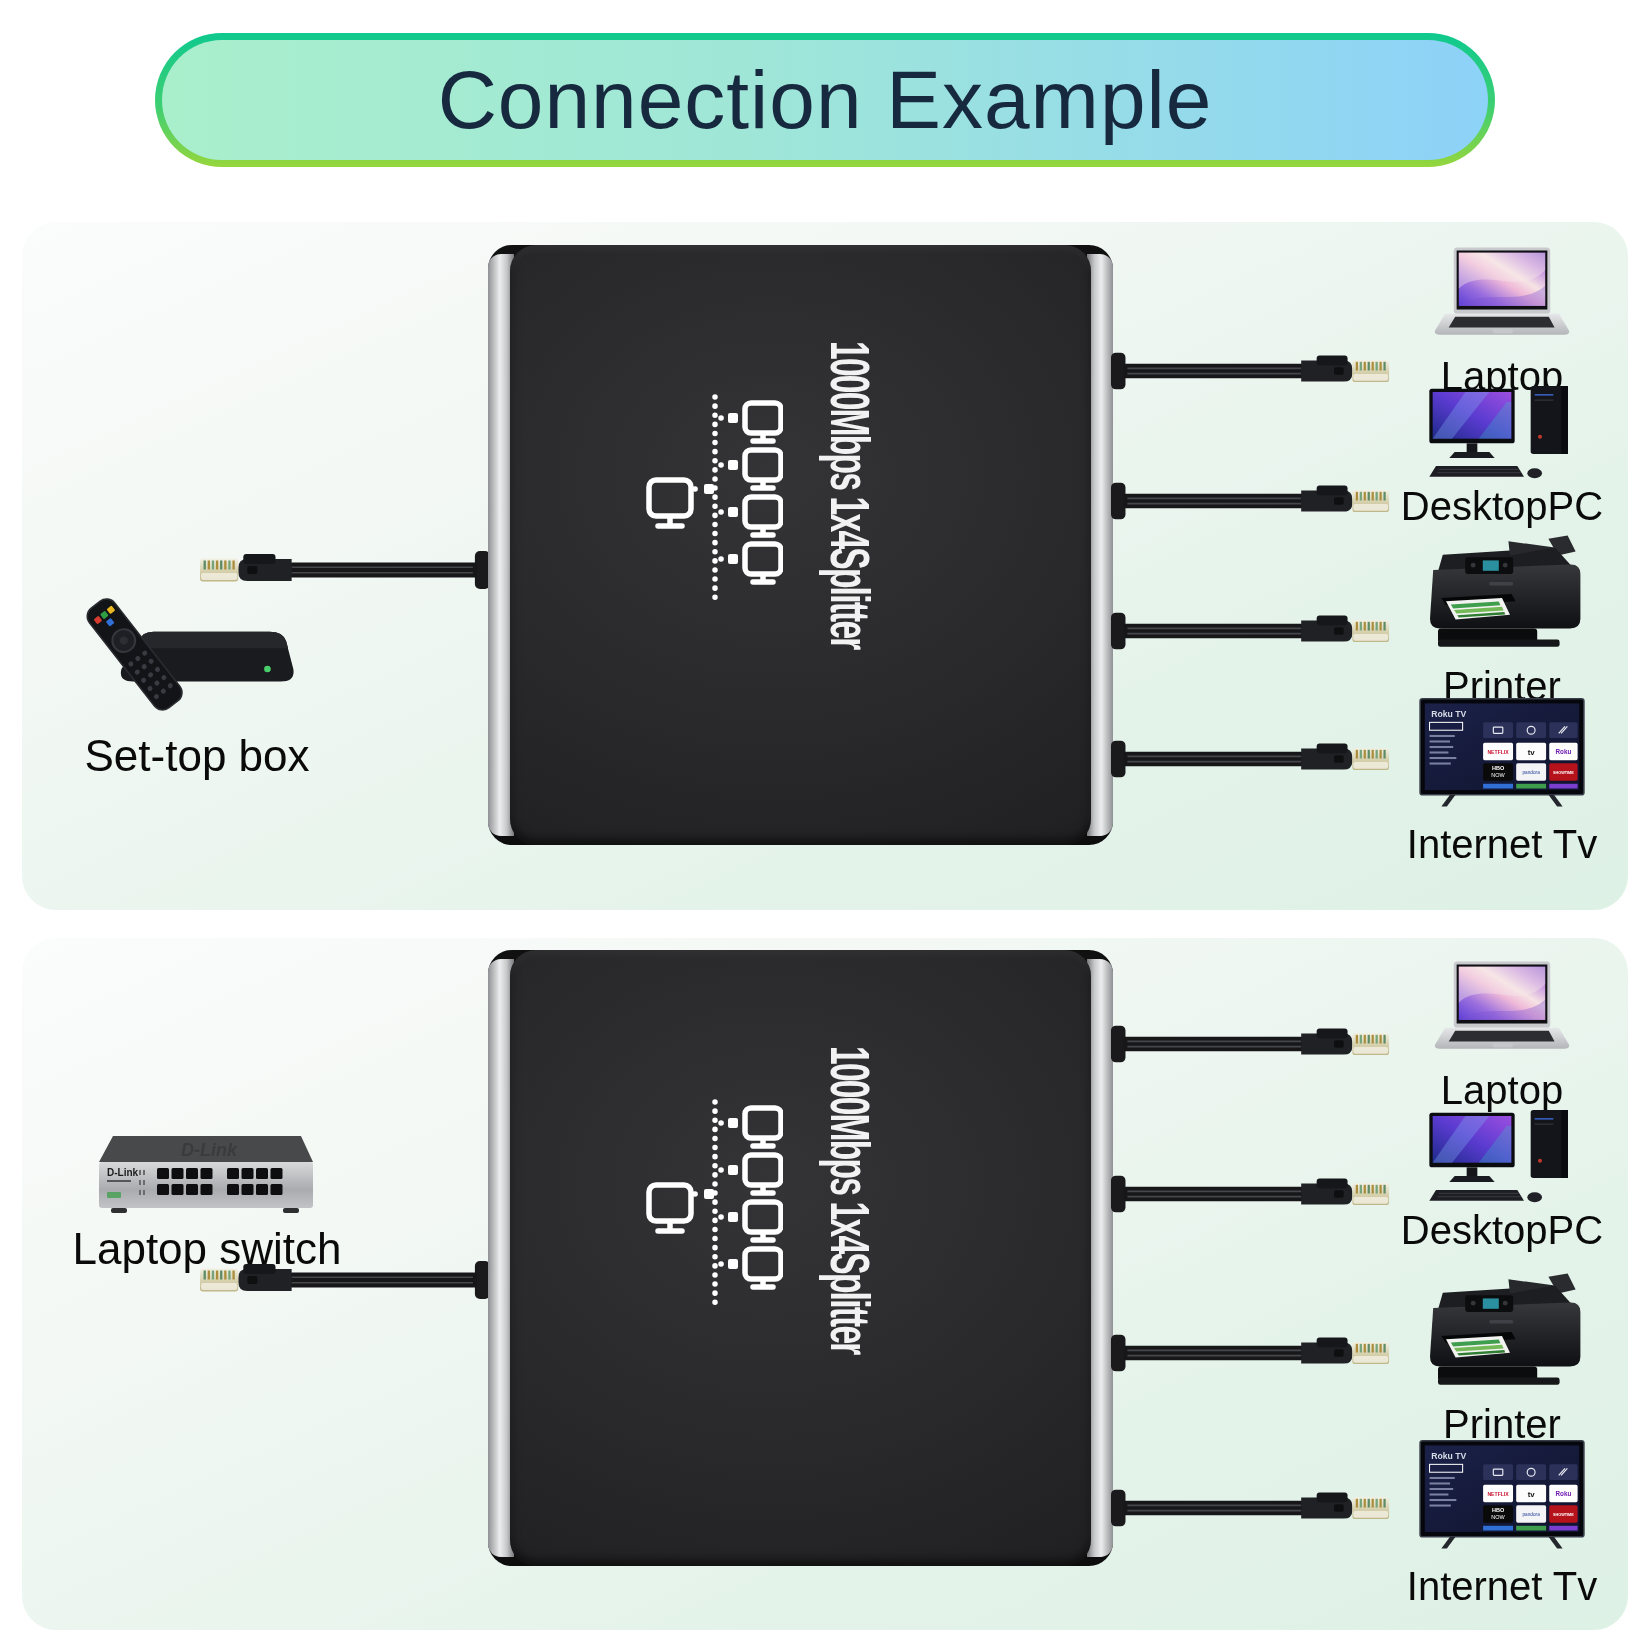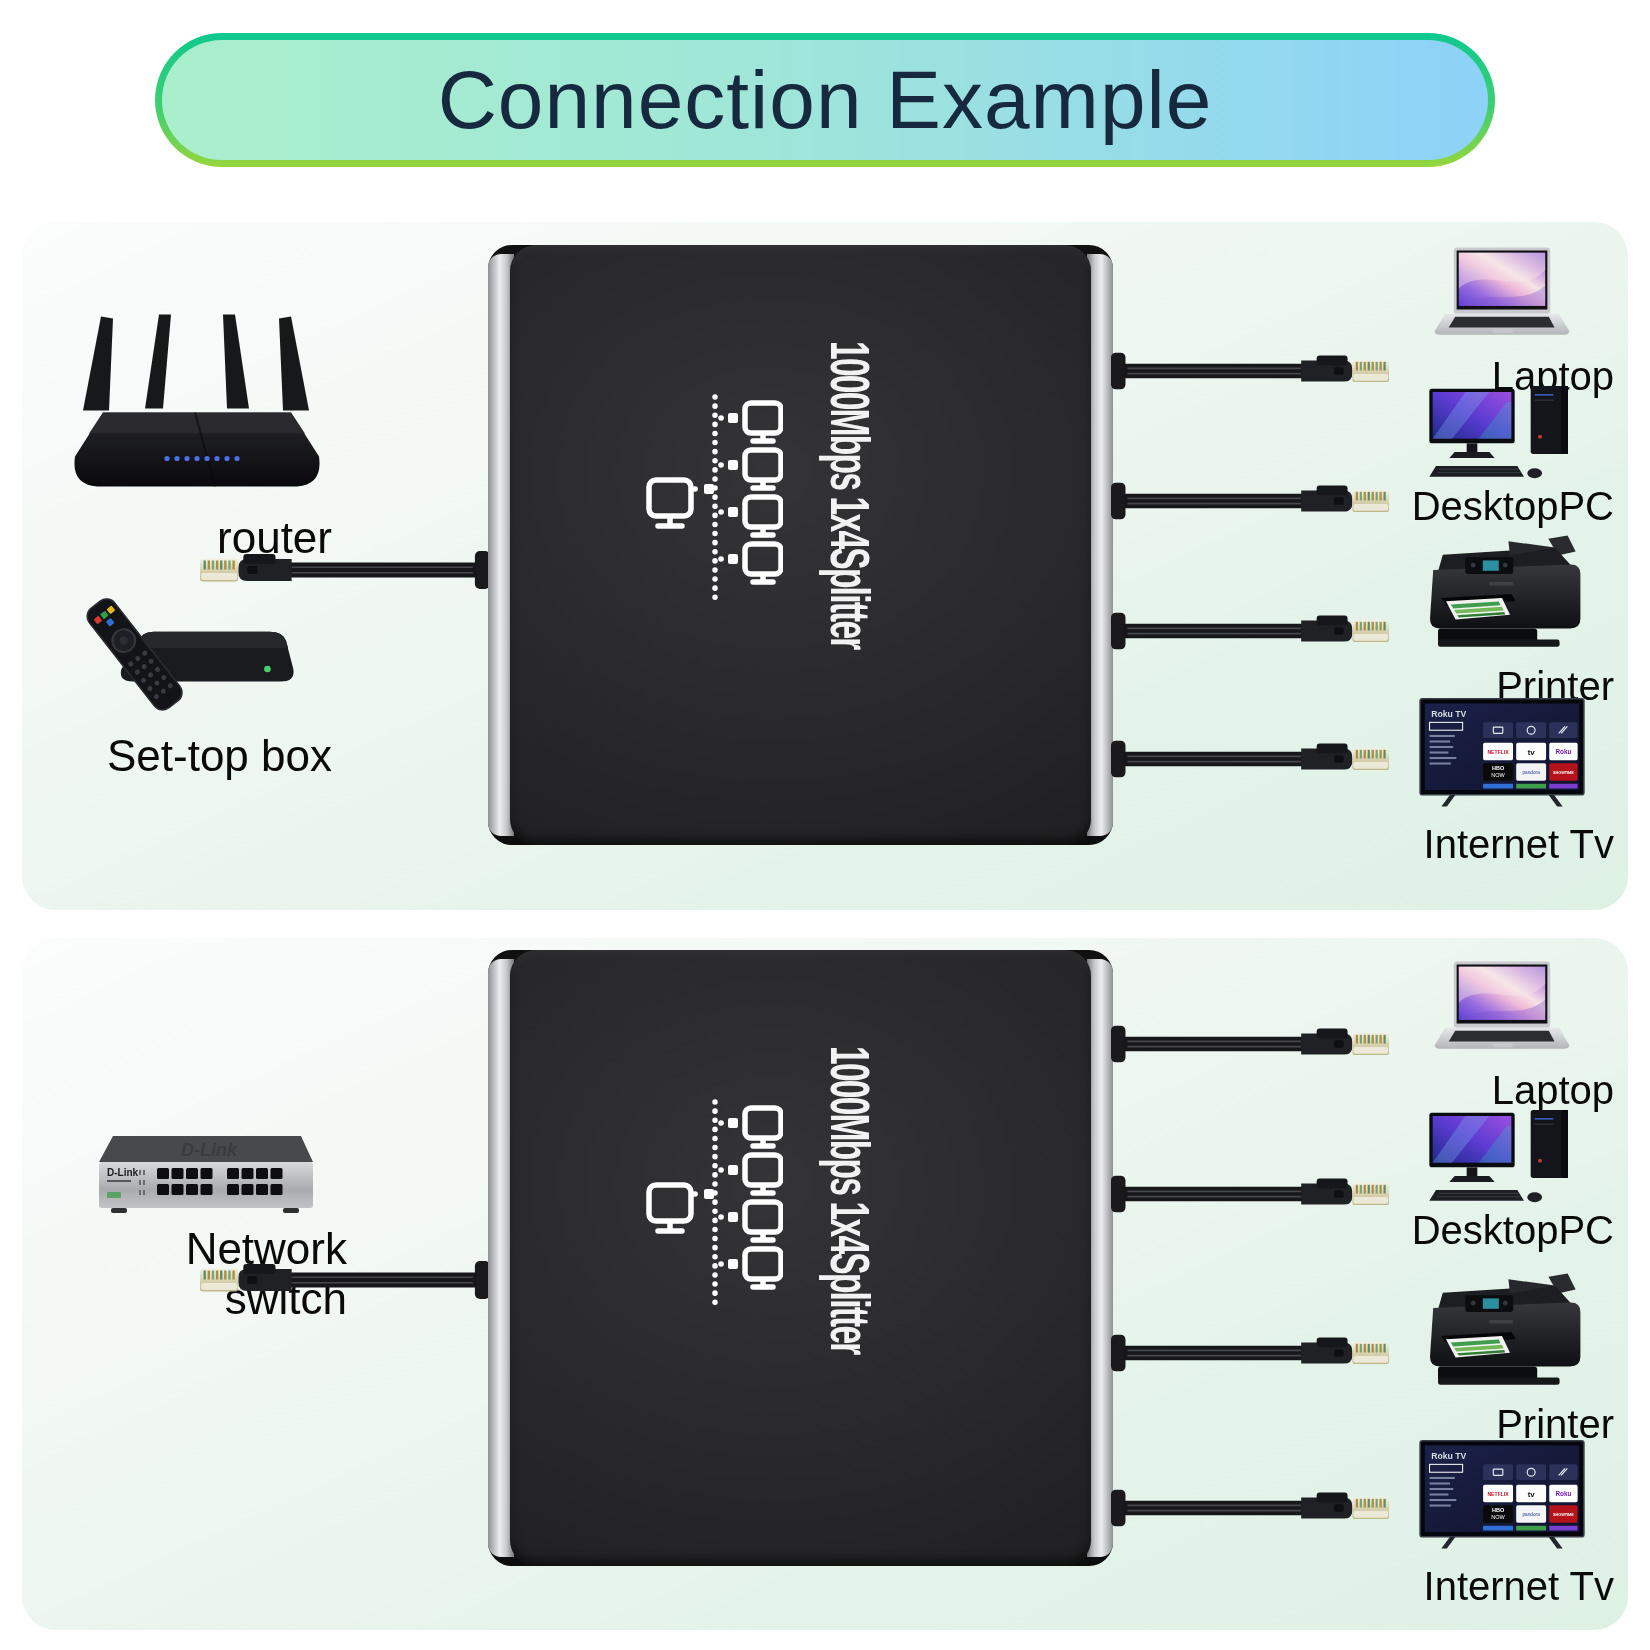--- a/index.html
+++ b/index.html
@@ -41,21 +41,21 @@
     transform:scaleY(.60);transform-origin:center top;}
 
   
   .cable{position:absolute;width:280px;height:48px;}
   .cable-in{width:292px;transform:scaleX(-1);}
   .panel .cable{left:1089px;}
   .panel .cable-in{left:176px;}
 
   
   .art{display:block;margin:0 auto;}
-  .node{position:absolute;text-align:right;}
+  .node{position:absolute;text-align:center;}
   .src-label{font-size:44px;color:#0a0a0a;margin-top:4px;}
   .dev-label{font-size:40px;color:#0a0a0a;margin-top:2px;}
   .device{left:1368px;width:224px;}
 </style>
 </head>
 <body>
 
 <svg width="0" height="0" style="position:absolute" aria-hidden="true">
   <defs>
     <linearGradient id="goldHead" x1="0" y1="0" x2="0" y2="1">
@@ -326,26 +326,20 @@
 </svg>
 
 <div class="title-pill">
   <div class="title-inner">
     <span class="title-text">Connection Example</span>
   </div>
 </div>
 
 <div class="panel panel-top">
 
-  <div class="node" style="left:40px;top:82px;width:270px;">
-    <svg class="art" width="260" height="205" viewBox="0 0 260 200">
-        <use href="#sym-router"></use>
-      </svg>
-    <div class="src-label">router</div>
-  </div>
 
   <svg class="cable cable-in" style="top:324px;" height="48" viewBox="0 0 290 48" preserveAspectRatio="none">
       <use href="#sym-cable"></use>
     </svg>
 
   <div class="node" style="left:40px;top:360px;width:270px;">
     <svg class="art" width="250" height="145" viewBox="0 0 240 140">
         <use href="#sym-settop"></use>
       </svg>
     <div class="src-label">Set-top box</div>
@@ -399,21 +393,21 @@
     <div class="dev-label">Internet Tv</div>
   </div>
 </div>
 
 <div class="panel panel-bottom">
 
   <div class="node" style="left:45px;top:190px;width:280px;">
     <svg class="art" width="250" height="92" viewBox="0 0 240 92">
         <use href="#sym-switch"></use>
       </svg>
-    <div class="src-label">Network switch</div>
+    <div class="src-label">Laptop switch</div>
   </div>
 
   <svg class="cable cable-in" style="top:318px;" height="48" viewBox="0 0 290 48" preserveAspectRatio="none">
       <use href="#sym-cable"></use>
     </svg>
 
   <div class="splitter">
     <div class="cap cap-left"></div>
     <div class="cap cap-right"></div>
     <div class="splitter-body"></div>

